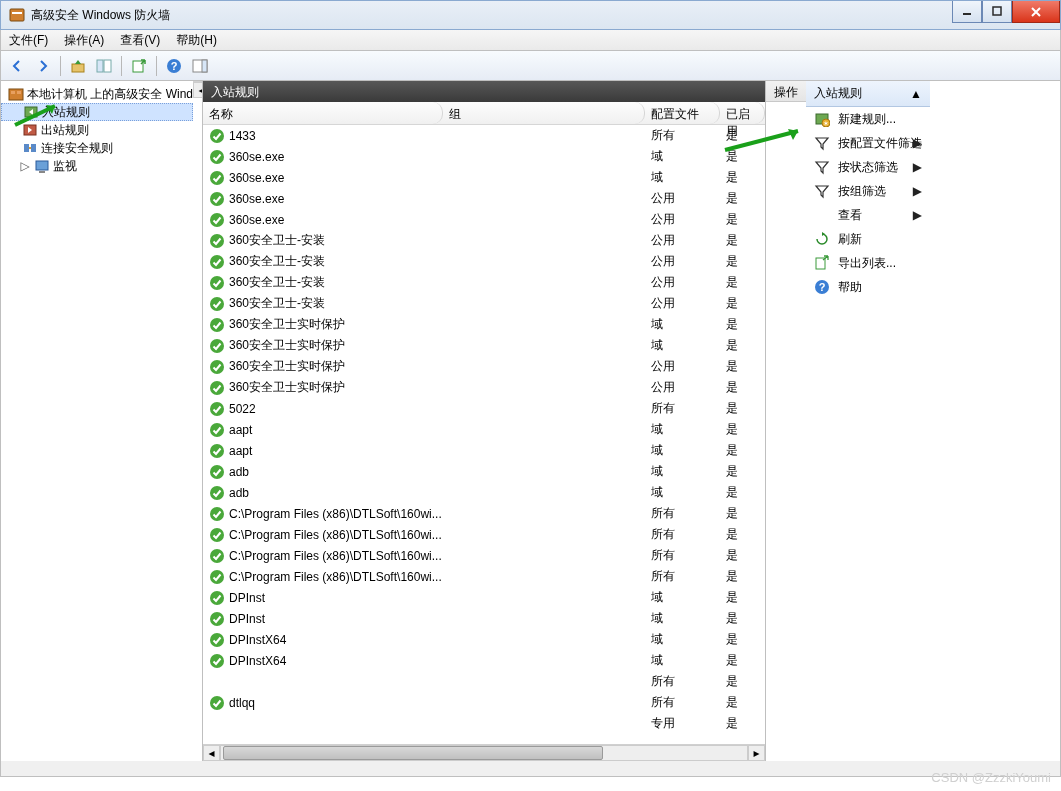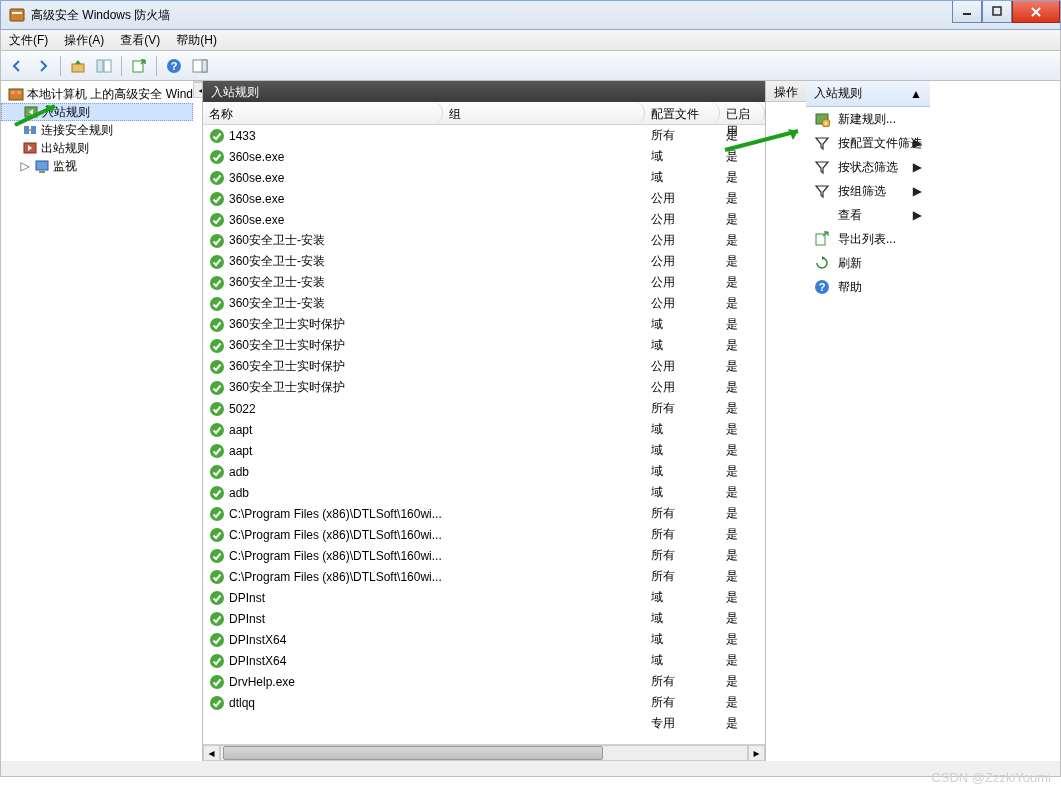--- a/index.html
+++ b/index.html
@@ -183,35 +183,35 @@
             <svg width="16" height="16">
               <rect x="2" y="3" width="12" height="10" fill="#6da852" stroke="#3d6a2e"></rect>
               <path d="M10 5 L6 8 L10 11" fill="#fff"></path>
             </svg>
           </span>
         <span>入站规则</span>
       </div>
       <div class="tree-item l1">
         <span class="tico">
             <svg width="16" height="16">
+              <rect x="2" y="3" width="12" height="10" fill="#c05a45" stroke="#7a3020"></rect>
+              <path d="M6 5 L10 8 L6 11" fill="#fff"></path>
+            </svg>
+          </span>
+        <span>出站规则</span>
+      </div>
+      <div class="tree-item l1">
+        <span class="tico">
+            <svg width="16" height="16">
               <rect x="2" y="4" width="5" height="8" fill="#5a8ac8"></rect>
               <rect x="9" y="4" width="5" height="8" fill="#5a8ac8"></rect>
               <path d="M7 8 H9" stroke="#e0a030" stroke-width="2"></path>
             </svg>
           </span>
         <span>连接安全规则</span>
-      </div>
-      <div class="tree-item l1">
-        <span class="tico">
-            <svg width="16" height="16">
-              <rect x="2" y="3" width="12" height="10" fill="#c05a45" stroke="#7a3020"></rect>
-              <path d="M6 5 L10 8 L6 11" fill="#fff"></path>
-            </svg>
-          </span>
-        <span>出站规则</span>
       </div>
       <div class="tree-item l1">
         <span class="twisty">▷</span>
         <span class="tico">
             <svg width="16" height="16">
               <rect x="2" y="3" width="12" height="9" fill="#6aa0d8" stroke="#2a5a9a"></rect>
               <rect x="5" y="13" width="6" height="2" fill="#888"></rect>
             </svg>
           </span>
         <span>监视</span>
@@ -542,27 +542,20 @@
                 <circle cx="8" cy="8" r="7" fill="#4aa83a"></circle>
                 <path d="M4.5 8.5 L7 11 L11.5 5.5" stroke="#fff" stroke-width="2" fill="none"></path>
               </svg></span>
             <span>DPInstX64</span>
           </div>
           <div class="td group"></div>
           <div class="td profile">域</div>
           <div class="td enabled">是</div>
         </div>
         <div class="tr">
-          <div class="td name">
-            <span class="chk-ico"><svg width="16" height="16">
-                <circle cx="8" cy="8" r="7" fill="#4aa83a"></circle>
-                <path d="M4.5 8.5 L7 11 L11.5 5.5" stroke="#fff" stroke-width="2" fill="none"></path>
-              </svg></span>
-            <span>DrvHelp.exe</span>
-          </div>
           <div class="td group"></div>
           <div class="td profile">所有</div>
           <div class="td enabled">是</div>
         </div>
         <div class="tr">
           <div class="td name">
             <span class="chk-ico"><svg width="16" height="16">
                 <circle cx="8" cy="8" r="7" fill="#4aa83a"></circle>
                 <path d="M4.5 8.5 L7 11 L11.5 5.5" stroke="#fff" stroke-width="2" fill="none"></path>
               </svg></span>
@@ -631,34 +624,34 @@
         <span>按组筛选</span>
         <span class="caret">▶</span>
       </div>
       <div class="action-row indent">
         <span>查看</span>
         <span class="caret">▶</span>
       </div>
       <div class="action-row">
         <span class="aico">
             <svg width="16" height="16">
+              <path d="M8 3 A5 5 0 1 1 3 8" fill="none" stroke="#2a8a2a" stroke-width="1.5"></path>
+              <path d="M8 1 L8 5 L11 3 Z" fill="#2a8a2a"></path>
+            </svg>
+          </span>
+        <span>刷新</span>
+      </div>
+      <div class="action-row">
+        <span class="aico">
+            <svg width="16" height="16">
               <rect x="2" y="3" width="9" height="11" fill="#fff" stroke="#3a9a3a"></rect>
               <path d="M9 5 L14 1 M14 1 L14 5 M14 1 L10 1" stroke="#3a9a3a" stroke-width="1.3" fill="none"></path>
             </svg>
           </span>
         <span>导出列表...</span>
-      </div>
-      <div class="action-row">
-        <span class="aico">
-            <svg width="16" height="16">
-              <path d="M8 3 A5 5 0 1 1 3 8" fill="none" stroke="#2a8a2a" stroke-width="1.5"></path>
-              <path d="M8 1 L8 5 L11 3 Z" fill="#2a8a2a"></path>
-            </svg>
-          </span>
-        <span>刷新</span>
       </div>
       <div class="action-row">
         <span class="aico">
             <svg width="16" height="16">
               <circle cx="8" cy="8" r="7" fill="#3a7ed4"></circle>
               <text x="8" y="12" text-anchor="middle" fill="#fff" font-size="11" font-weight="bold">?</text>
             </svg>
           </span>
         <span>帮助</span>
       </div>

